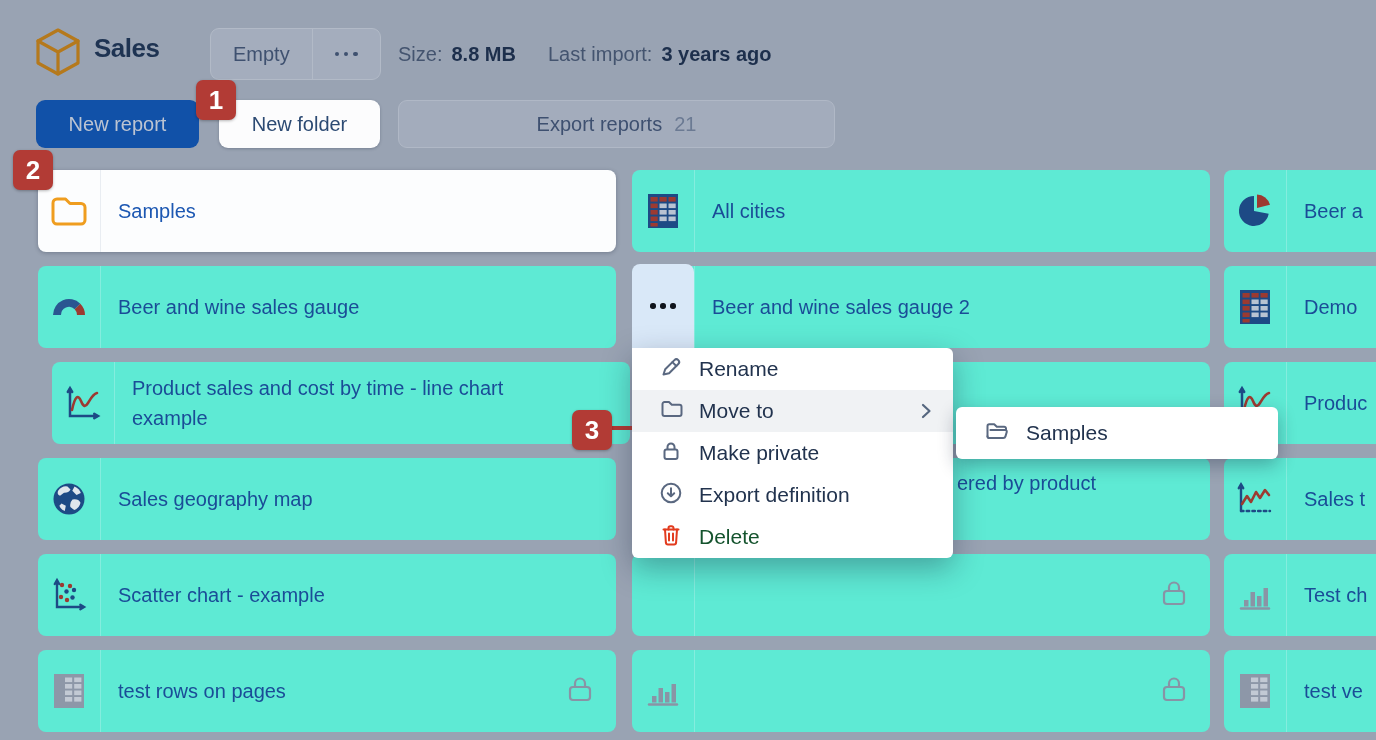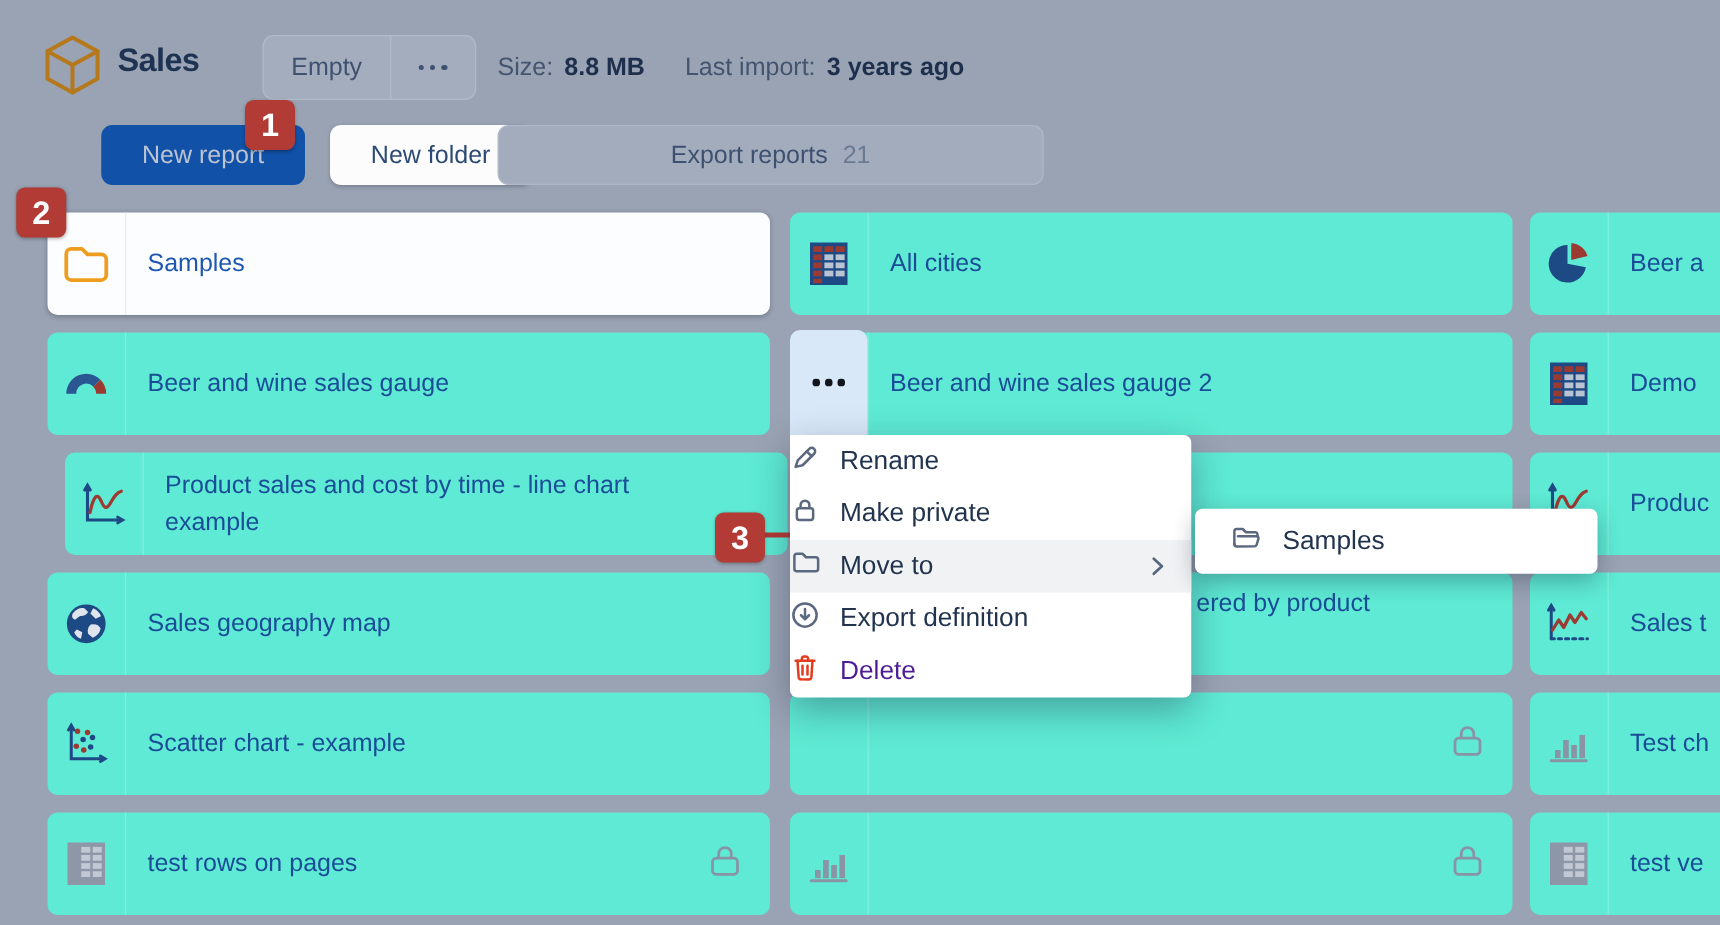--- a/index.html
+++ b/index.html
@@ -16,21 +16,21 @@
   .cube{left:34px;top:27px;}
   .chip-group{left:210px;top:28px;height:52px;display:flex;align-items:stretch;
     background:#a4adbd;border:1px solid #b2bac7;border-radius:9px;box-sizing:border-box;}
   .chip-seg{display:flex;align-items:center;justify-content:center;padding:0 22px;font-size:20px;color:#3f5170;text-align:center;}
   .chip-seg + .chip-seg{border-left:1px solid #b2bac7;}
   .meta{left:398px;top:28px;height:52px;display:flex;align-items:center;font-size:20px;color:#44546f;gap:9px;}
   .meta b{color:#1d2f4c;font-weight:700;}
   .meta .gap{width:14px;}
 
   
-  .btn{height:48px;display:flex;align-items:center;justify-content:center;font-size:20px;border-radius:9px;box-sizing:border-box;cursor:pointer;margin-left:45px;}
+  .btn{height:48px;display:flex;align-items:center;justify-content:center;font-size:20px;border-radius:9px;box-sizing:border-box;cursor:pointer;}
   .btn-blue{left:36px;top:100px;width:163px;background:#1151a8;color:#bcc4d2;}
   .btn-white{left:219px;top:100px;width:161px;background:#fcfcfd;color:#2c4a73;box-shadow:0 1px 3px rgba(20,30,50,.25);}
   .btn-group{left:398px;top:100px;width:437px;height:48px;display:flex;background:#a3acbc;
     border:1px solid #b0b8c6;border-radius:9px;box-sizing:border-box;color:#3e5070;font-size:20px;}
   .btn-group .cell{display:flex;align-items:center;justify-content:center;flex:1;cursor:pointer;}
   .btn-group .cell + .cell{border-left:7px solid #7f1d1d;}
   .count{color:#6b7a93;margin-left:12px;}
 
   
   .card{position:absolute;width:578px;height:82px;background:#5eead4;border-radius:8px;
@@ -44,24 +44,24 @@
   .lock{position:absolute;right:22px;top:50%;transform:translateY(-50%);}
 
   
   .frag{position:absolute;font-size:20px;color:#1a4c97;z-index:5;white-space:nowrap;}
 
   
   .more-cell{left:632px;top:264px;width:62px;height:84px;background:#d9e8f8;border-radius:8px 8px 0 0;
     display:flex;align-items:center;justify-content:center;z-index:29;cursor:pointer;}
   .menu{left:632px;top:348px;width:321px;background:#ffffff;border-radius:0 6px 6px 6px;
     box-shadow:0 10px 30px rgba(20,30,55,.35);z-index:30;}
-  .menu-item{height:42px;display:flex;align-items:center;gap:16px;
+  .menu-item{height:42px;display:flex;align-items:center;padding-left:27px;gap:16px;
     font-size:21px;color:#22334e;cursor:pointer;}
   .menu-item.hl{background:#f0f2f4;}
-  .menu-item.danger{color:#4c1d95;text-align:center;}
+  .menu-item.danger{color:#14532d;text-align:center;}
   .chev{margin-left:auto;margin-right:18px;display:flex;align-items:center;}
   .submenu{left:956px;top:407px;width:322px;height:52px;background:#ffffff;border-radius:6px;
     box-shadow:0 6px 18px rgba(20,30,55,.32);display:flex;align-items:center;padding-left:28px;gap:16px;
     font-size:21px;color:#22334e;z-index:31;box-sizing:border-box;cursor:pointer;}
 
   
   .badge{position:absolute;width:40px;height:40px;background:#b23b35;border-radius:7px;color:#fff;
     font-weight:700;font-size:26px;display:flex;align-items:center;justify-content:center;z-index:40;
     box-shadow:0 1px 3px rgba(0,0,0,.28);}
   .connector{position:absolute;left:608px;top:426px;width:28px;height:4px;background:#b23b35;z-index:28;}
@@ -398,43 +398,43 @@
     <span>
       <svg width="24" height="24" viewBox="0 0 24 24">
           <g fill="none" stroke="#5a6880" stroke-width="2" stroke-linejoin="round" stroke-linecap="round">
             <path d="M4.5 19.5 l1.7-5.2 L15.4 5.1 a2.75 2.75 0 0 1 3.9 3.9 L10.1 18.2 4.5 19.5 Z"></path>
             <path d="M13.4 7.1 l3.9 3.9"></path>
           </g>
         </svg>
     </span>
     <span>Rename</span>
   </div>
+  <div class="menu-item hl">
+    <span>
+      <svg width="24" height="24" viewBox="0 0 24 24">
+          <path d="M3.5 7 a2 2 0 0 1 2-2 H10 l2.8 2.8 h7.7 a2 2 0 0 1 2 2 V17 a2 2 0 0 1-2 2 h-15 a2 2 0 0 1-2-2 Z" fill="none" stroke="#5a6880" stroke-width="2" stroke-linejoin="round"></path>
+        </svg>
+    </span>
+    <span>Move to</span>
+    <span class="chev">
+      <svg width="18" height="22" viewBox="0 0 18 22">
+          <path d="M6 5 l6.5 6 L6 17" fill="none" stroke="#56677f" stroke-width="2.2" stroke-linecap="round" stroke-linejoin="round"></path>
+        </svg>
+    </span>
+  </div>
   <div class="menu-item">
     <span>
       <svg width="24" height="24" viewBox="0 0 24 24">
           <g fill="none" stroke="#5a6880" stroke-width="2">
             <rect x="5.5" y="10.5" width="13" height="9.5" rx="2"></rect>
             <path d="M8.5 10.5 V8 a3.5 3.5 0 0 1 7 0 v2.5"></path>
           </g>
         </svg>
     </span>
     <span>Make private</span>
-  </div>
-  <div class="menu-item hl">
-    <span>
-      <svg width="24" height="24" viewBox="0 0 24 24">
-          <path d="M3.5 7 a2 2 0 0 1 2-2 H10 l2.8 2.8 h7.7 a2 2 0 0 1 2 2 V17 a2 2 0 0 1-2 2 h-15 a2 2 0 0 1-2-2 Z" fill="none" stroke="#5a6880" stroke-width="2" stroke-linejoin="round"></path>
-        </svg>
-    </span>
-    <span>Move to</span>
-    <span class="chev">
-      <svg width="18" height="22" viewBox="0 0 18 22">
-          <path d="M6 5 l6.5 6 L6 17" fill="none" stroke="#56677f" stroke-width="2.2" stroke-linecap="round" stroke-linejoin="round"></path>
-        </svg>
-    </span>
   </div>
   <div class="menu-item">
     <span>
       <svg width="24" height="24" viewBox="0 0 24 24">
           <g fill="none" stroke="#5a6880" stroke-width="2" stroke-linecap="round" stroke-linejoin="round">
             <circle cx="12" cy="12" r="9.3"></circle>
             <path d="M12 7.2 v8 M8.8 12.2 12 15.4 15.2 12.2"></path>
           </g>
         </svg>
     </span>

